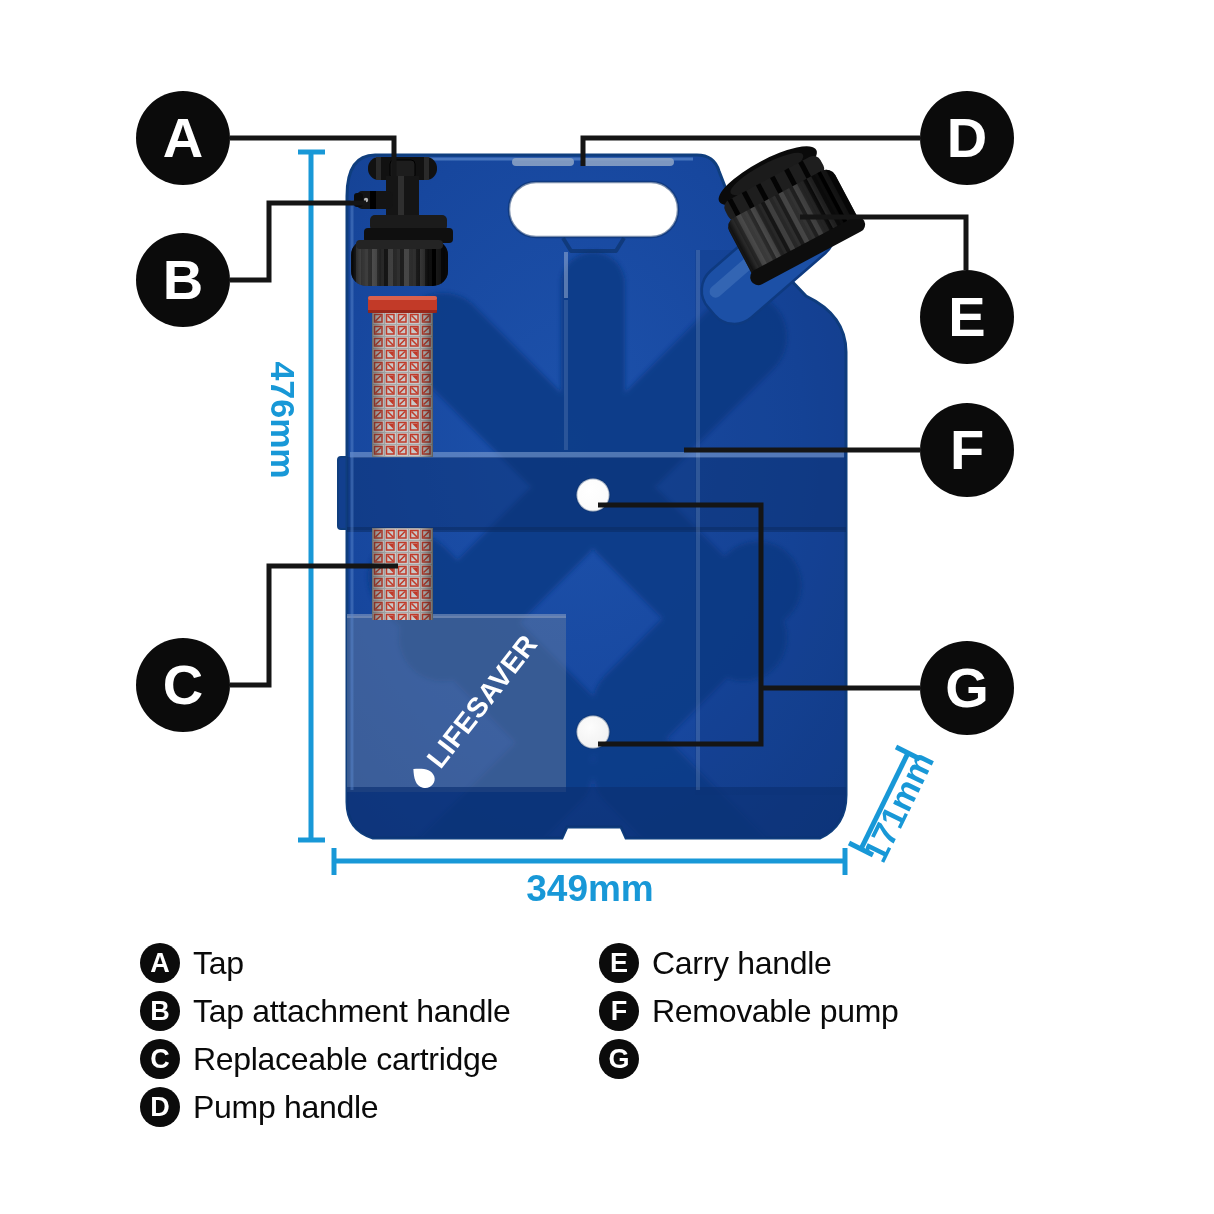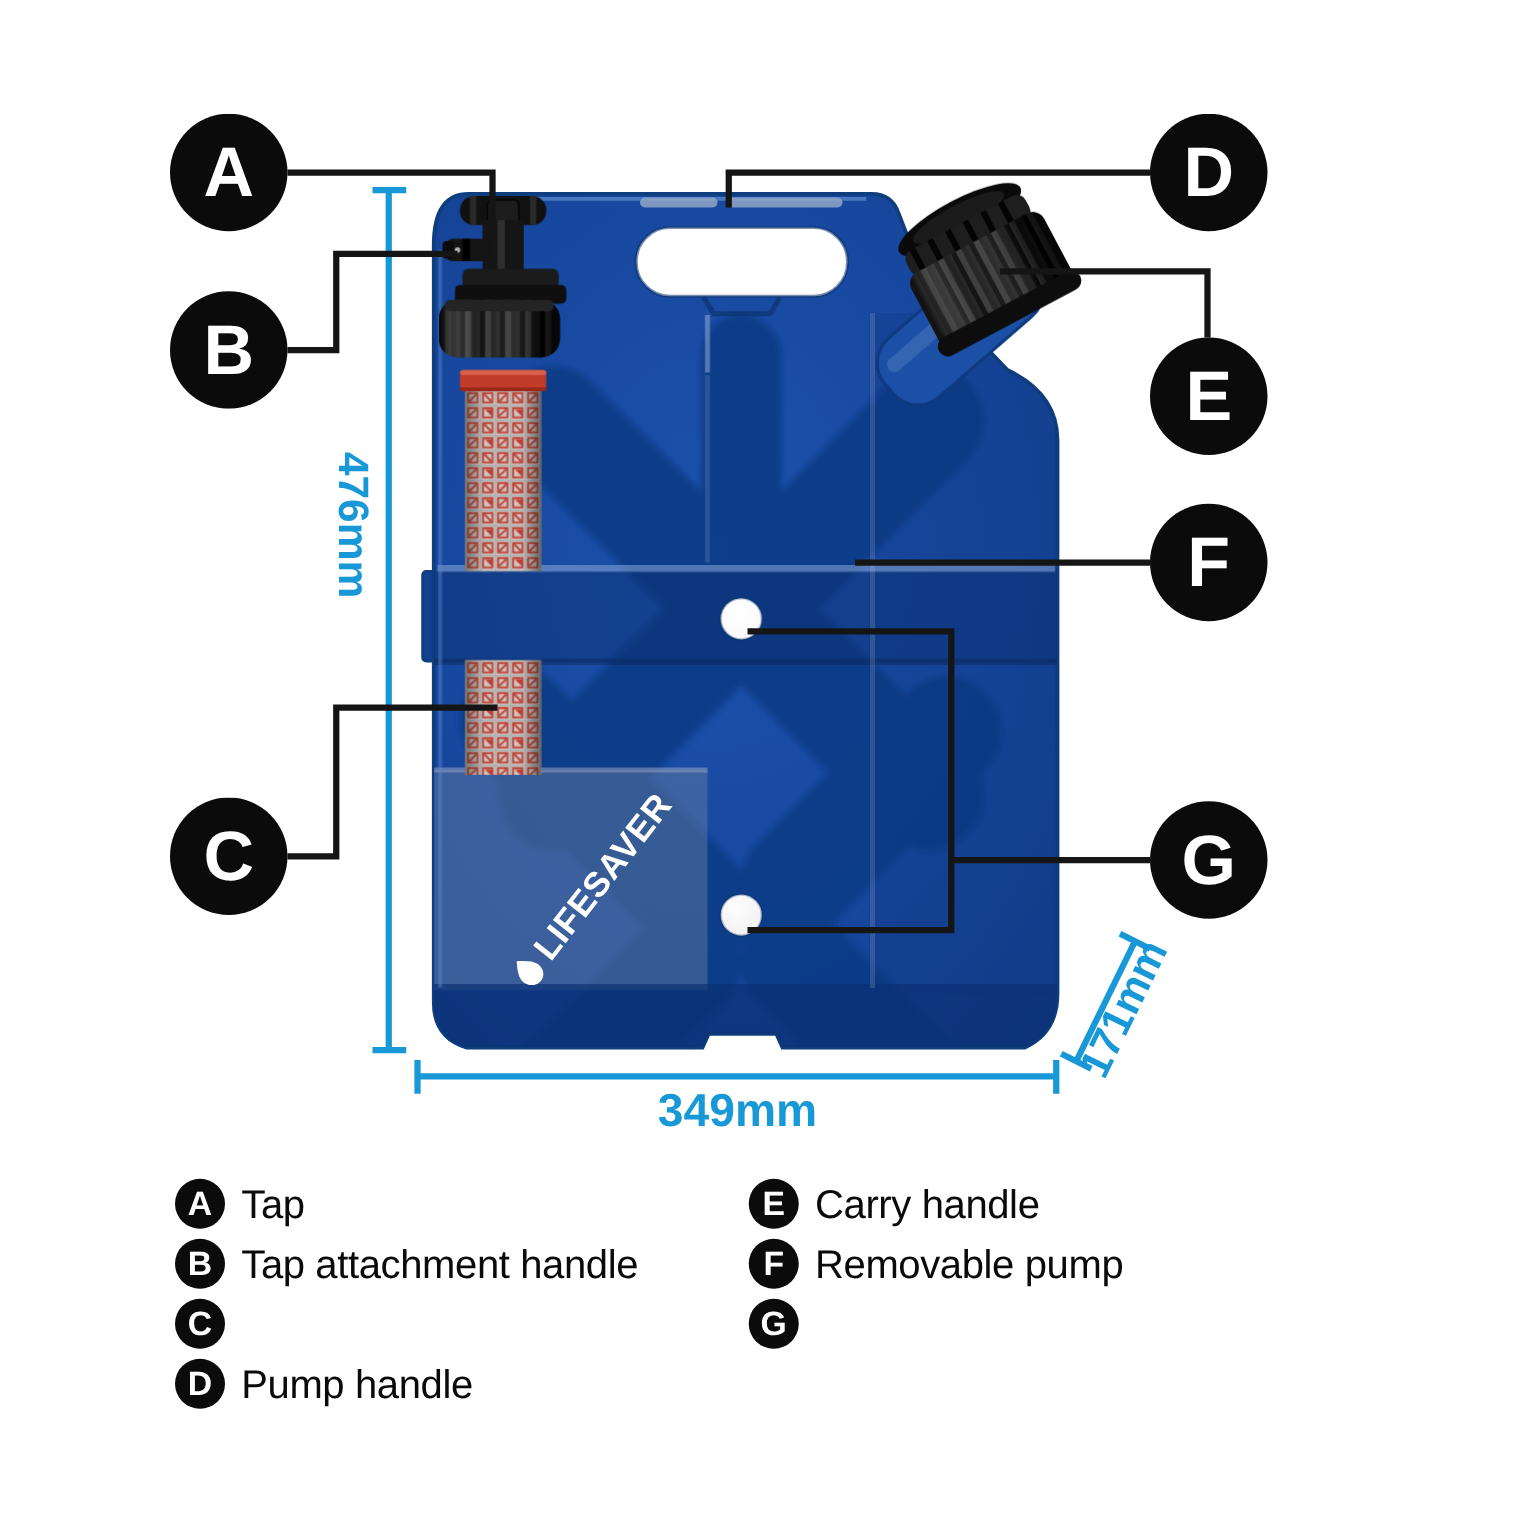--- a/index.html
+++ b/index.html
@@ -232,20 +232,21 @@
     <div class="legend-row">
       <div class="legend-badge">A</div>
       <div class="legend-label">Tap</div>
     </div>
     <div class="legend-row">
       <div class="legend-badge">B</div>
       <div class="legend-label">Tap attachment handle</div>
     </div>
     <div class="legend-row">
       <div class="legend-badge">C</div>
+      <div class="legend-label">Replaceable cartridge</div>
     </div>
     <div class="legend-row">
       <div class="legend-badge">D</div>
       <div class="legend-label">Pump handle</div>
     </div>
   </div>
 
   <div class="legend-col" style="left:599px;top:943px;">
     <div class="legend-row">
       <div class="legend-badge">E</div>

